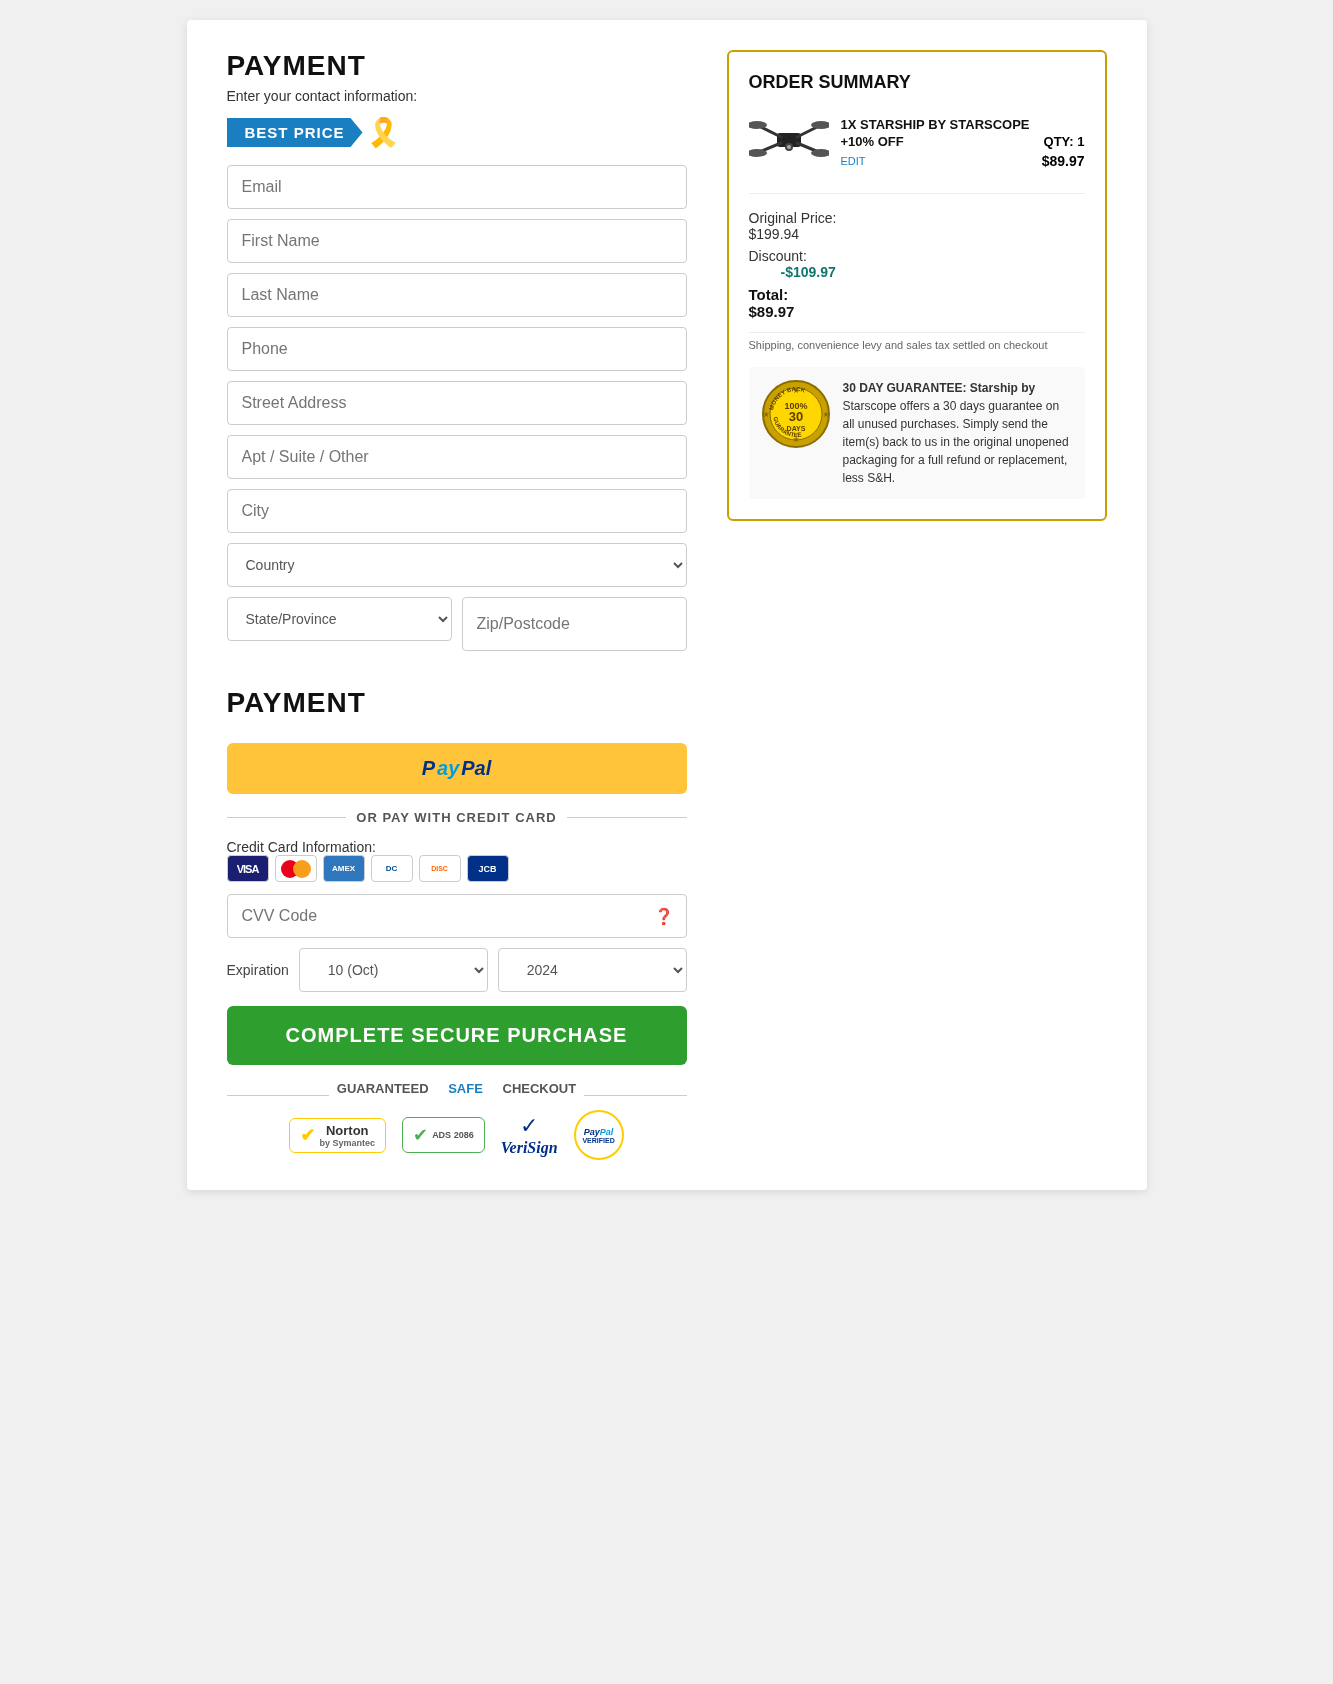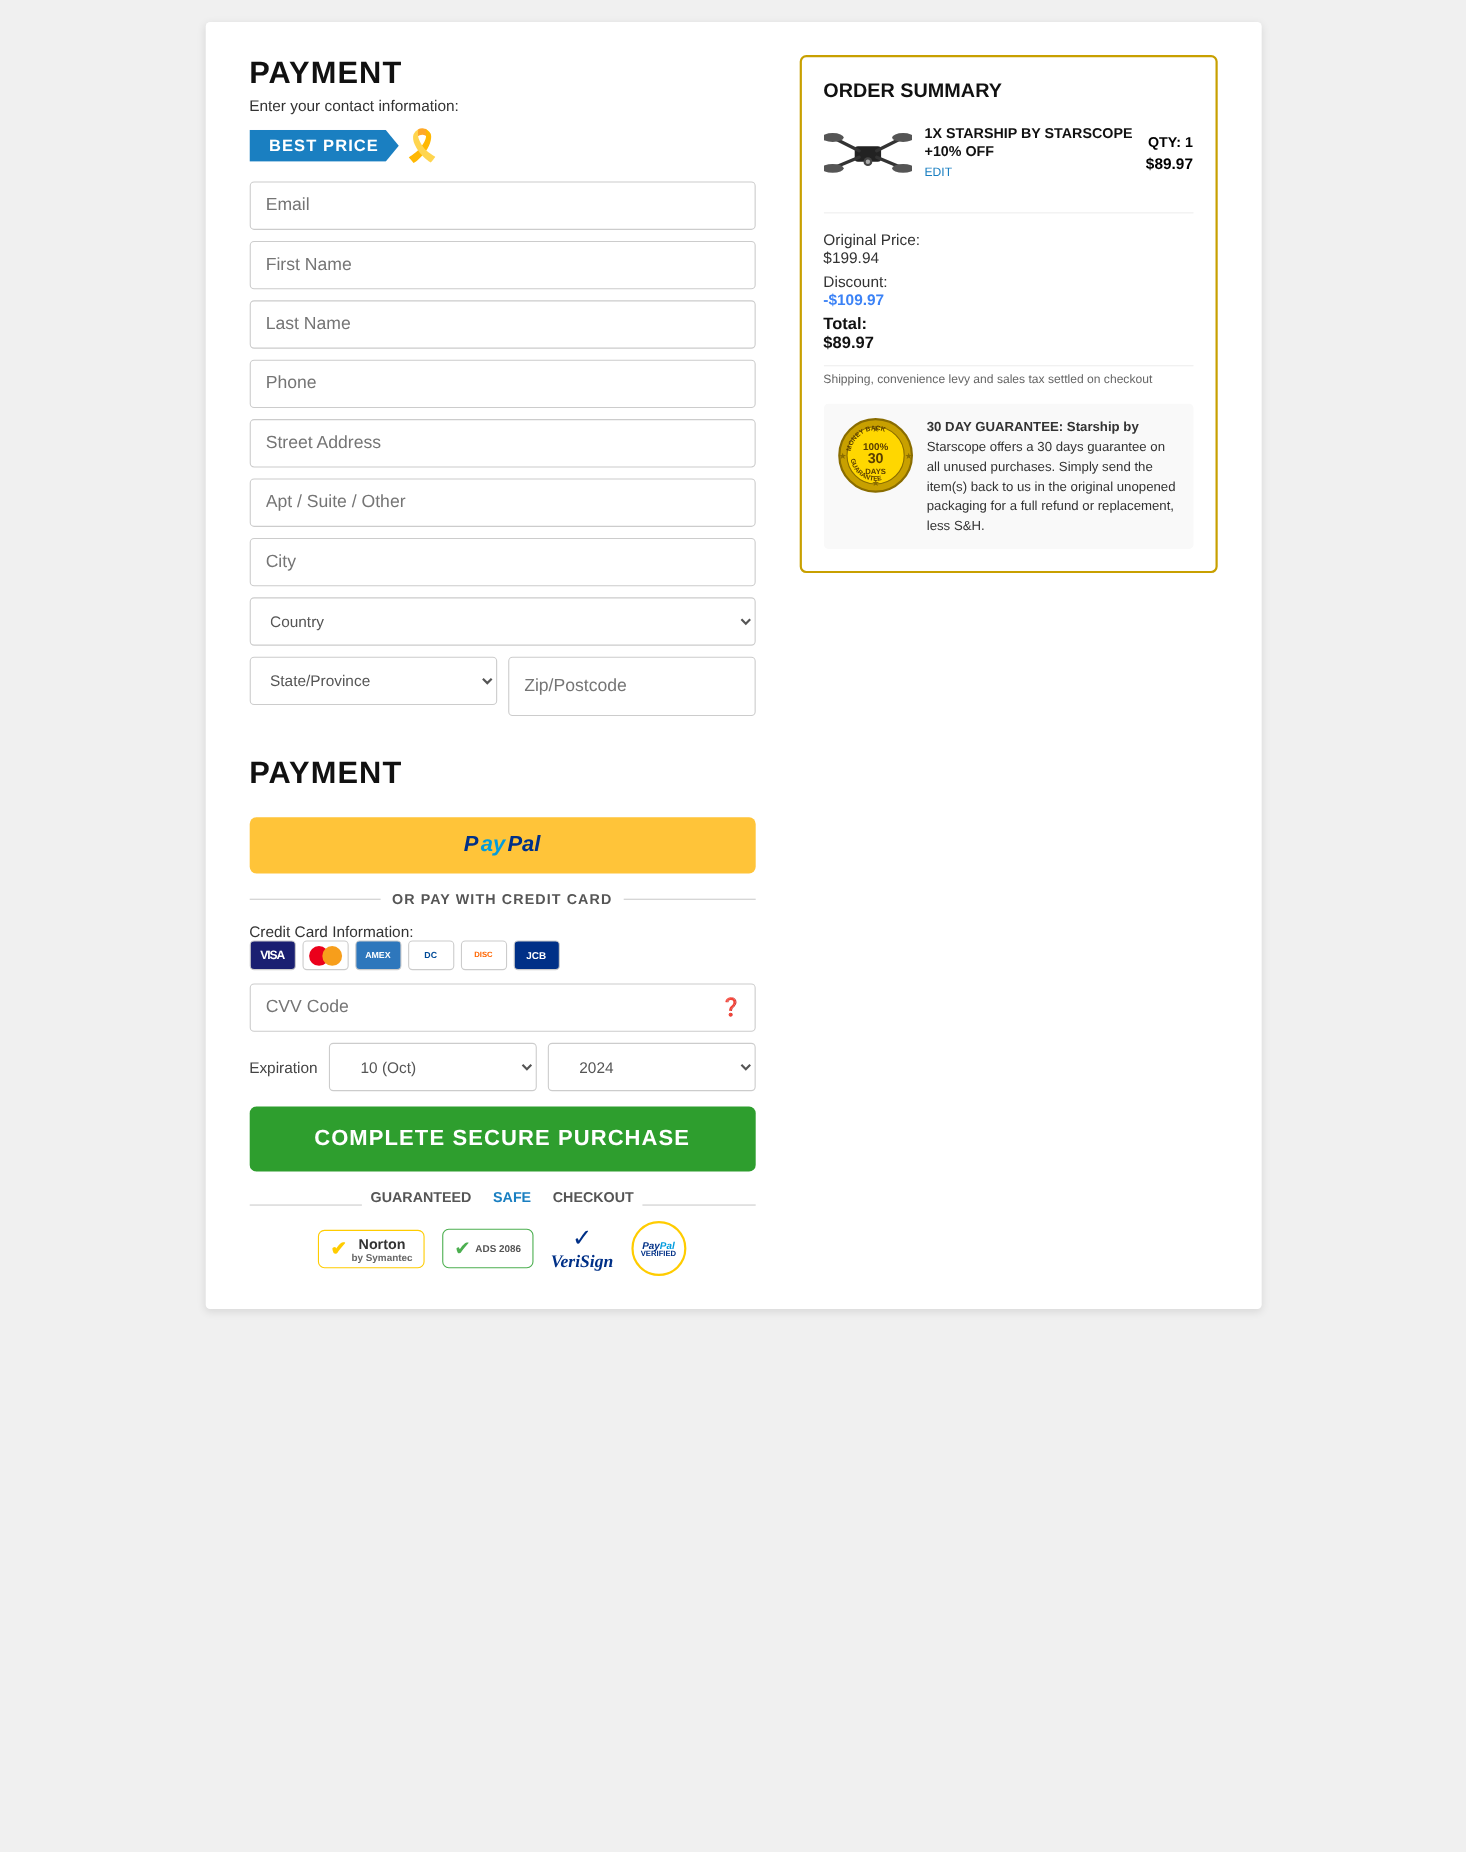--- a/index.html
+++ b/index.html
@@ -317,21 +317,21 @@
     }
     .order-summary-title {
       font-size: 18px;
       font-weight: 900;
       margin-bottom: 16px;
       color: #111;
     }
     .product-row {
       display: flex;
       gap: 12px;
-      align-items: center;
+      align-items: flex-end;
       margin-bottom: 16px;
       padding-bottom: 24px;
       border-bottom: 1px solid #eee;
     }
     .product-img {
       width: 80px;
       height: 60px;
       flex-shrink: 0;
       display: flex;
       align-items: center;
@@ -363,21 +363,21 @@
       margin-bottom: 12px;
     }
     .price-row {
       display: flex;
       justify-content: space-between;
       font-size: 14px;
       margin-bottom: 6px;
       color: #333;
       flex-direction: column;
     }
-    .price-row.discount .price-val { color: #3b82f6; font-weight: 600; }
+    .price-row.discount .price-val { color: #0f766e; font-weight: 600; margin-left: 32px; }
     .price-row.total { font-weight: 700; font-size: 15px; color: #111; }
     .shipping-note {
       font-size: 11px;
       color: #666;
       margin-bottom: 16px;
       padding-top: 6px;
       border-top: 1px solid #eee;
     }
 
     .guarantee-box {

